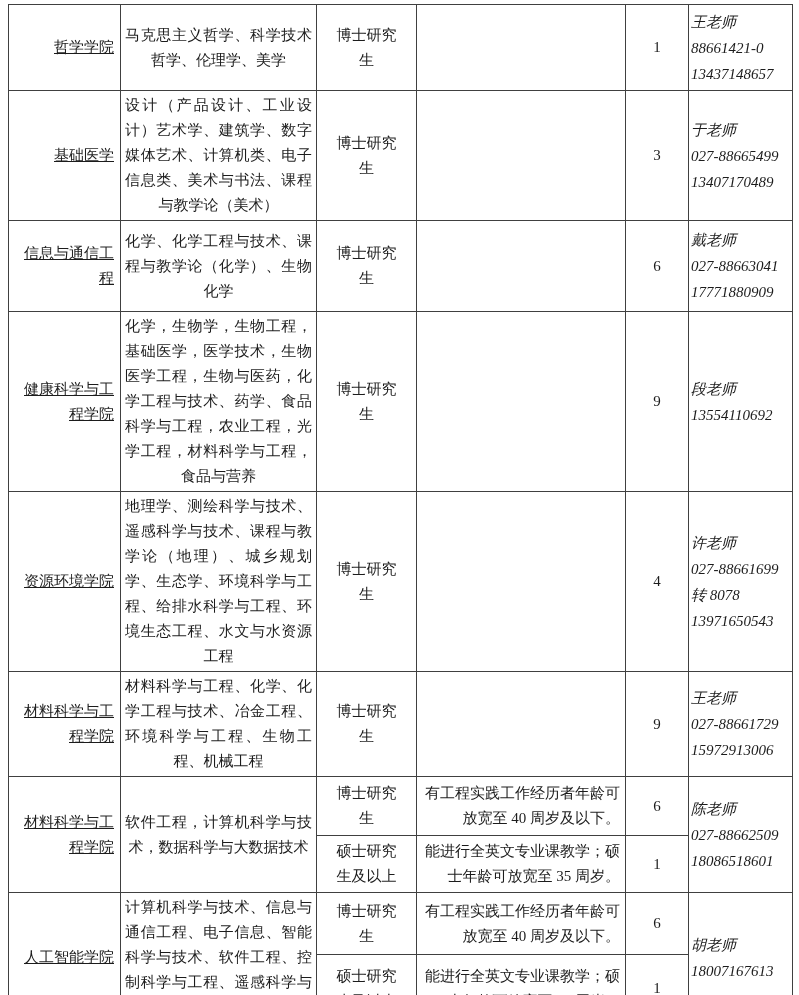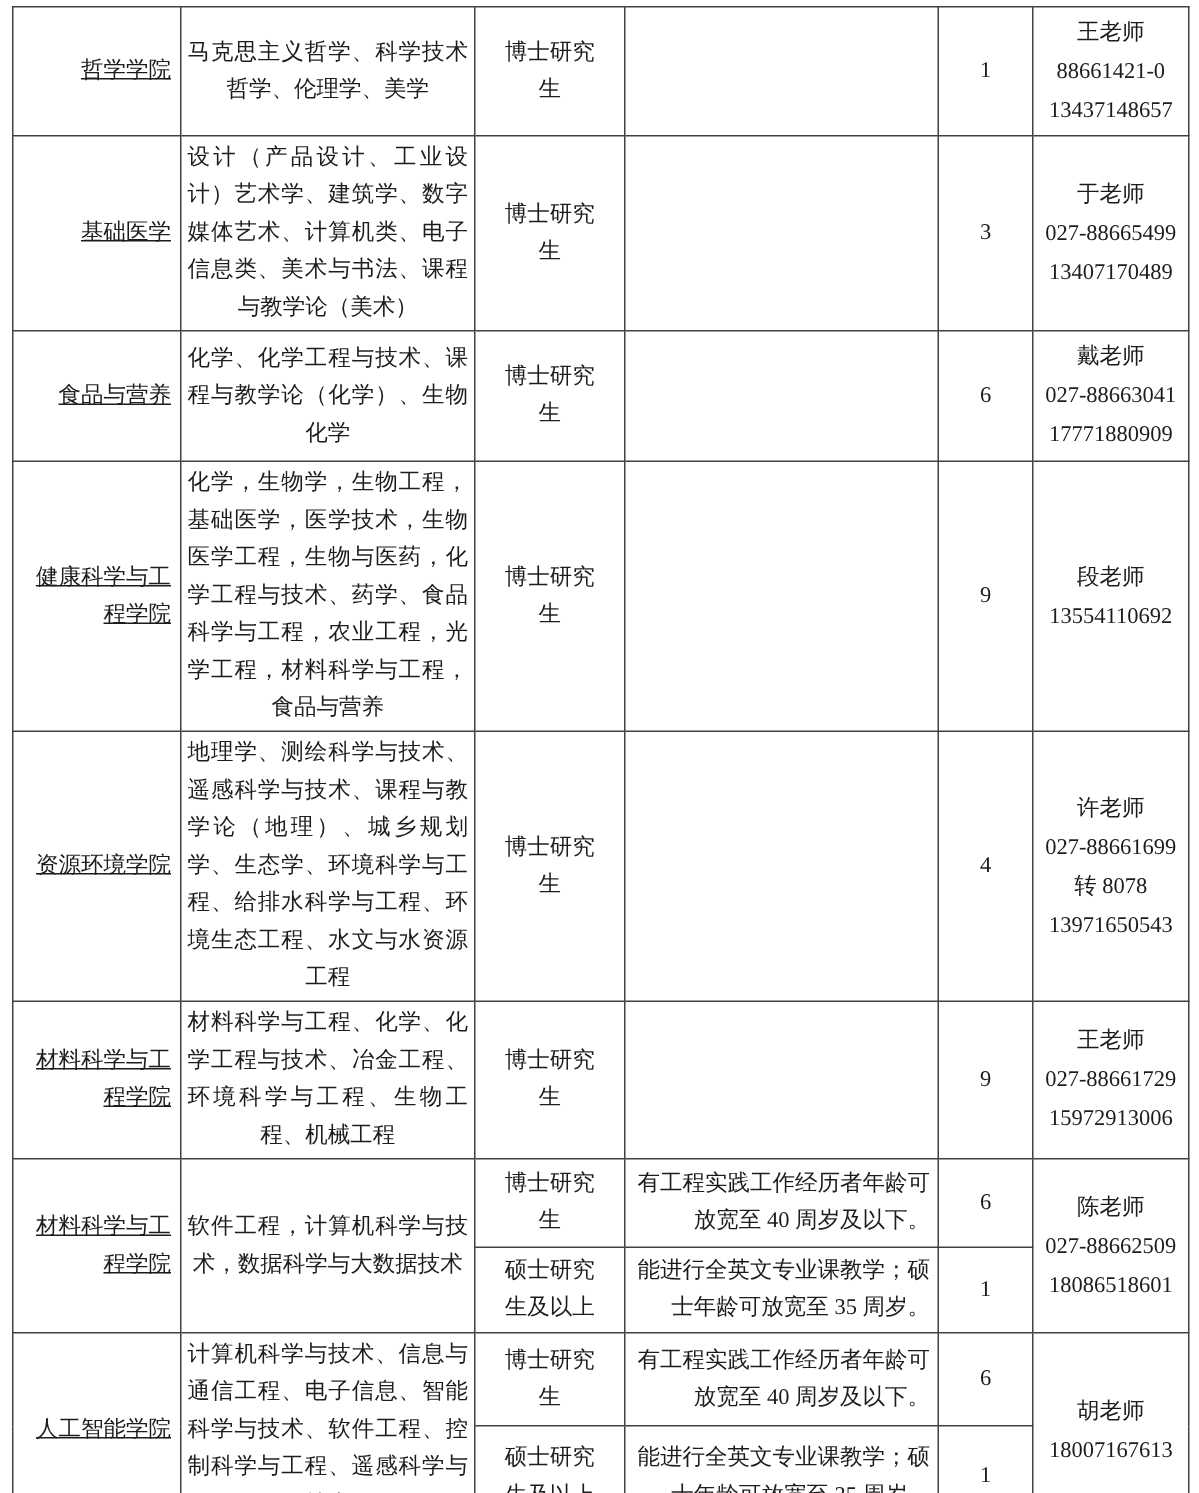--- a/index.html
+++ b/index.html
@@ -43,24 +43,24 @@
     padding: 1px 14px;
   }
   td.req-cell {
     text-align: right;
     padding: 2px 5px;
   }
   td.count-cell {
     text-align: center;
   }
   td.contact-cell {
-    text-align: center;
     white-space: pre-line;
     line-height: 26px;
     padding: 2px 2px;
+    font-style: italic;
   }
 </style>
 </head>
 <body>
 
 <table class="recruit-table">
   <colgroup>
     <col style="width:112px">
     <col style="width:196px">
     <col style="width:100px">
@@ -86,21 +86,21 @@
       <td class="majors-cell">设计（产品设计、工业设计）艺术学、建筑学、数字媒体艺术、计算机类、电子信息类、美术与书法、课程与教学论（美术）</td>
       <td class="degree-cell">博士研究生</td>
       <td class="req-cell"></td>
       <td class="count-cell">3</td>
       <td class="contact-cell">于老师
 027-88665499
 13407170489</td>
     </tr>
 
     <tr style="height:87px">
-      <td class="college-cell">食品与营养</td>
+      <td class="college-cell">信息与通信工程</td>
       <td class="majors-cell">化学、化学工程与技术、课程与教学论（化学）、生物化学</td>
       <td class="degree-cell">博士研究生</td>
       <td class="req-cell"></td>
       <td class="count-cell">6</td>
       <td class="contact-cell">戴老师
 027-88663041
 17771880909</td>
     </tr>
 
     <tr style="height:150px">

